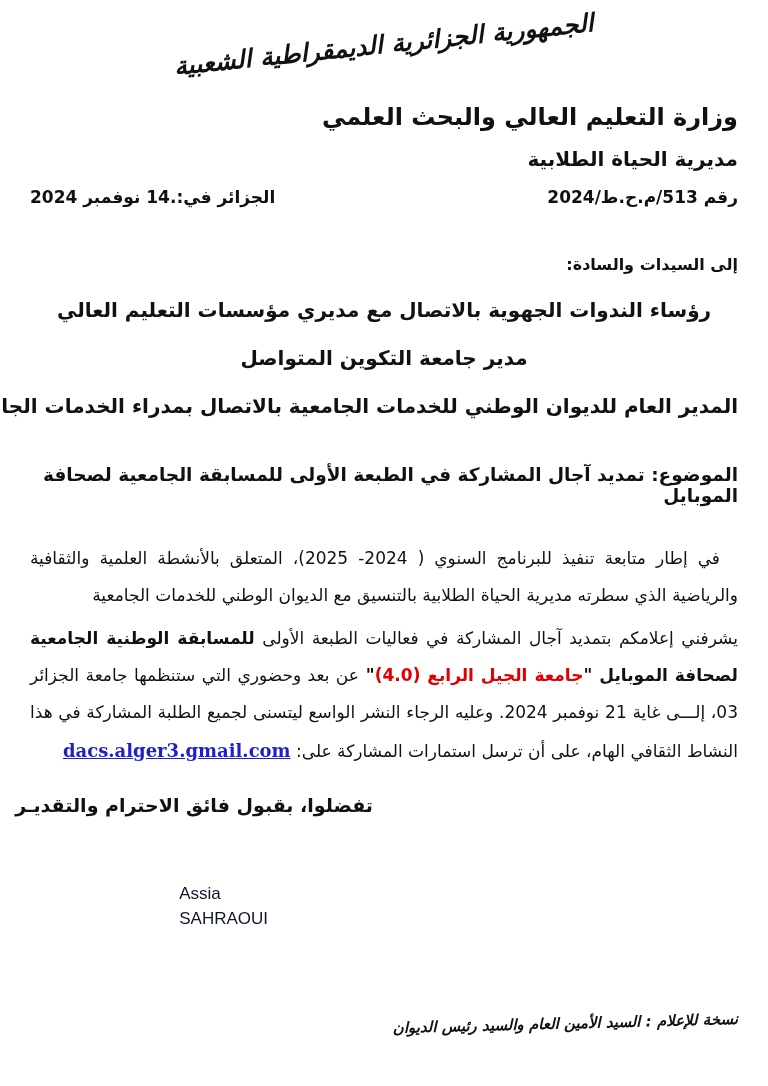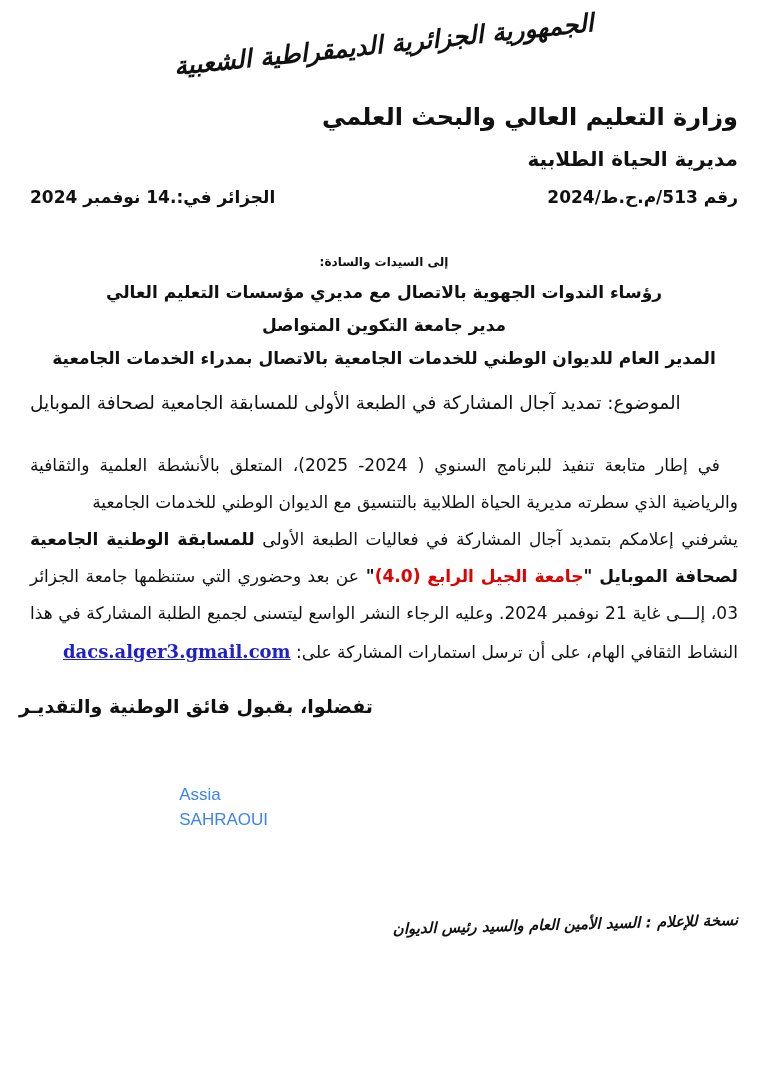--- a/index.html
+++ b/index.html
@@ -48,37 +48,37 @@
     align-items:baseline;
     font-weight:bold;
     font-size:17px;
   }
   
   .addressees{
     margin-top:48px;
     text-align:center;
     font-weight:bold;
   }
-  .addressees .heading{font-size:12px;}
-  .addressees .addr-line{font-size:17px; margin-top:13px; white-space:nowrap;}
+  .addressees .heading{font-size:16px;text-align:right;}
+  .addressees .addr-line{font-size:20px; margin-top:24px; white-space:nowrap;}
   
   .subject{
-    margin-top:24px;
-    font-weight:normal;
+    margin-top:46px;
+    font-weight:bold;
     font-size:18.5px;
-    text-align:left;
+    text-align:right;
   }
   
   .body-text{
     font-size:17px;
     line-height:2.18;
     text-align:justify;
   }
   .p1{margin-top:34px; text-indent:18px;}
-  .p2{margin-top:0;}
+  .p2{margin-top:6px;}
   .p3{margin-top:0; text-indent:18px;}
   .bold{font-weight:bold;}
   .red{color:var(--red); font-weight:bold;}
   .email{
     color:var(--blue);
     font-weight:bold;
     text-decoration:underline;
     direction:ltr;
     unicode-bidi:embed;
     cursor:pointer;
@@ -97,21 +97,21 @@
   }
   
   .signature{
     margin-top:66px;
     margin-right:470px; 
     direction:ltr;
     display:flex;
     gap:48px;
     font-family:"Liberation Sans", sans-serif;
     font-size:17px;
-    color:#3b82f6;
+    color:#0f172a;
     width:max-content;
   }
   .signature .col{line-height:1.45; white-space:nowrap;}
   
   .cc-note{
     margin-top:78px;
     text-align:right;
     padding-left:10px;
     font-size:15px;
     font-weight:bold;
@@ -144,21 +144,21 @@
     <div class="addr-line">المدير العام للديوان الوطني للخدمات الجامعية بالاتصال بمدراء الخدمات الجامعية</div>
   </div>
 
   <div class="subject">الموضوع: تمديد آجال المشاركة في الطبعة الأولى للمسابقة الجامعية لصحافة الموبايل</div>
 
   <p class="body-text p1">في إطار متابعة تنفيذ للبرنامج السنوي (  2024- 2025)، المتعلق بالأنشطة العلمية والثقافية والرياضية الذي سطرته مديرية الحياة الطلابية بالتنسيق مع الديوان الوطني للخدمات الجامعية</p>
 
   <p class="body-text p2"><span>يشرفني إعلامكم بتمديد آجال المشاركة في فعاليات الطبعة الأولى </span><span class="bold">للمسابقة الوطنية الجامعية لصحافة الموبايل</span><span class="bold"> "</span><span class="red">جامعة الجيل الرابع (4.0)</span><span class="bold">" </span><span>عن بعد وحضوري التي ستنظمها جامعة الجزائر 03، إلـــى غاية 21 نوفمبر 2024. وعليه الرجاء النشر الواسع ليتسنى لجميع الطلبة المشاركة في هذا النشاط الثقافي الهام، على أن ترسل استمارات المشاركة على: </span><a class="email">dacs.alger3.gmail.com</a></p>
 
 
-  <div class="closing">تفضلوا، بقبول فائق الوطنية والتقديـر</div>
+  <div class="closing">تفضلوا، بقبول فائق الاحترام والتقديـر</div>
 
   <div class="signature">
     <div class="col">
       <div>Assia</div>
       <div>SAHRAOUI</div>
     </div>
   </div>
 
   <div class="cc-note">نسخة للإعلام : السيد الأمين العام والسيد رئيس الديوان</div>
 

